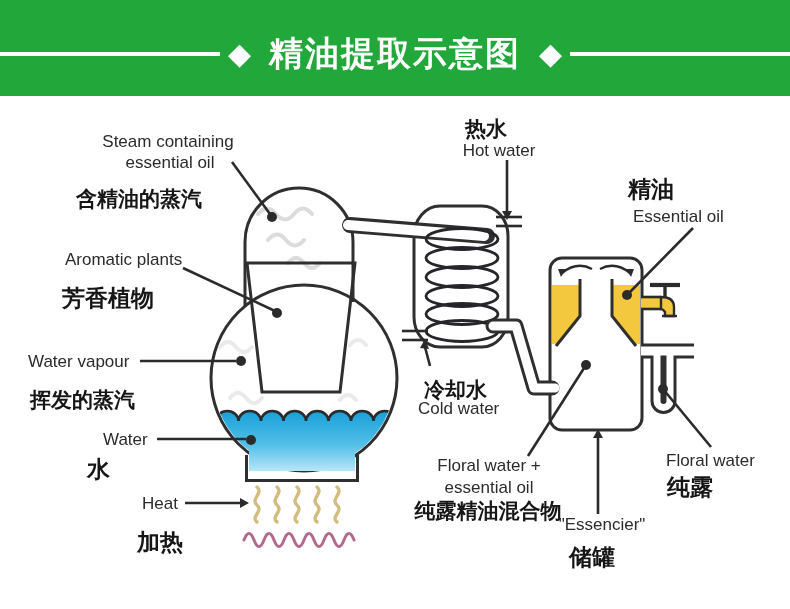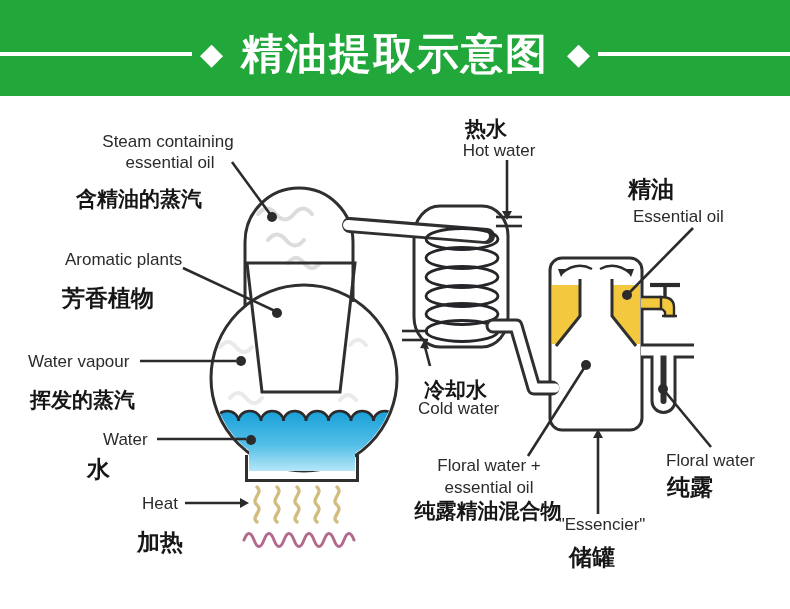--- a/index.html
+++ b/index.html
@@ -2,21 +2,21 @@
 <html><head>
 <meta charset="utf-8">
 <style>
   html,body{margin:0;padding:0;background:#ffffff;}
   .page{position:relative;width:790px;height:609px;background:#ffffff;overflow:hidden;
         font-family:"Liberation Sans",sans-serif;}
   .header{position:absolute;left:0;top:0;width:790px;height:96px;
           display:flex;align-items:center;padding-top:12px;box-sizing:border-box;}
   .hline{flex:1;height:4px;background:#ffffff;}
   .diamond{color:#ffffff;font-size:30px;line-height:30px;margin:0 8px;}
-  .htitle{color:#ffffff;font-size:42px;font-weight:bold;letter-spacing:2px;
+  .htitle{color:#ffffff;font-size:34px;font-weight:bold;letter-spacing:2px;
           margin:0 10px;white-space:nowrap;font-family:"Liberation Sans",sans-serif;text-align:right;}
   svg{position:absolute;left:0;top:0;}
   .en{font-family:"Liberation Sans",sans-serif;font-size:17px;fill:#2b2b2b;}
   .zh{font-family:"Liberation Sans",sans-serif;font-size:21px;font-weight:bold;fill:#161616;}
   .zh-big{font-family:"Liberation Sans",sans-serif;font-size:23px;font-weight:bold;fill:#161616;}
   .leader{stroke:#2b2b2b;stroke-width:2.6;fill:none;}
   .dot{fill:#2b2b2b;}
   .outline{stroke:#2f2f2f;stroke-width:3;fill:none;}
 </style>
 </head>

